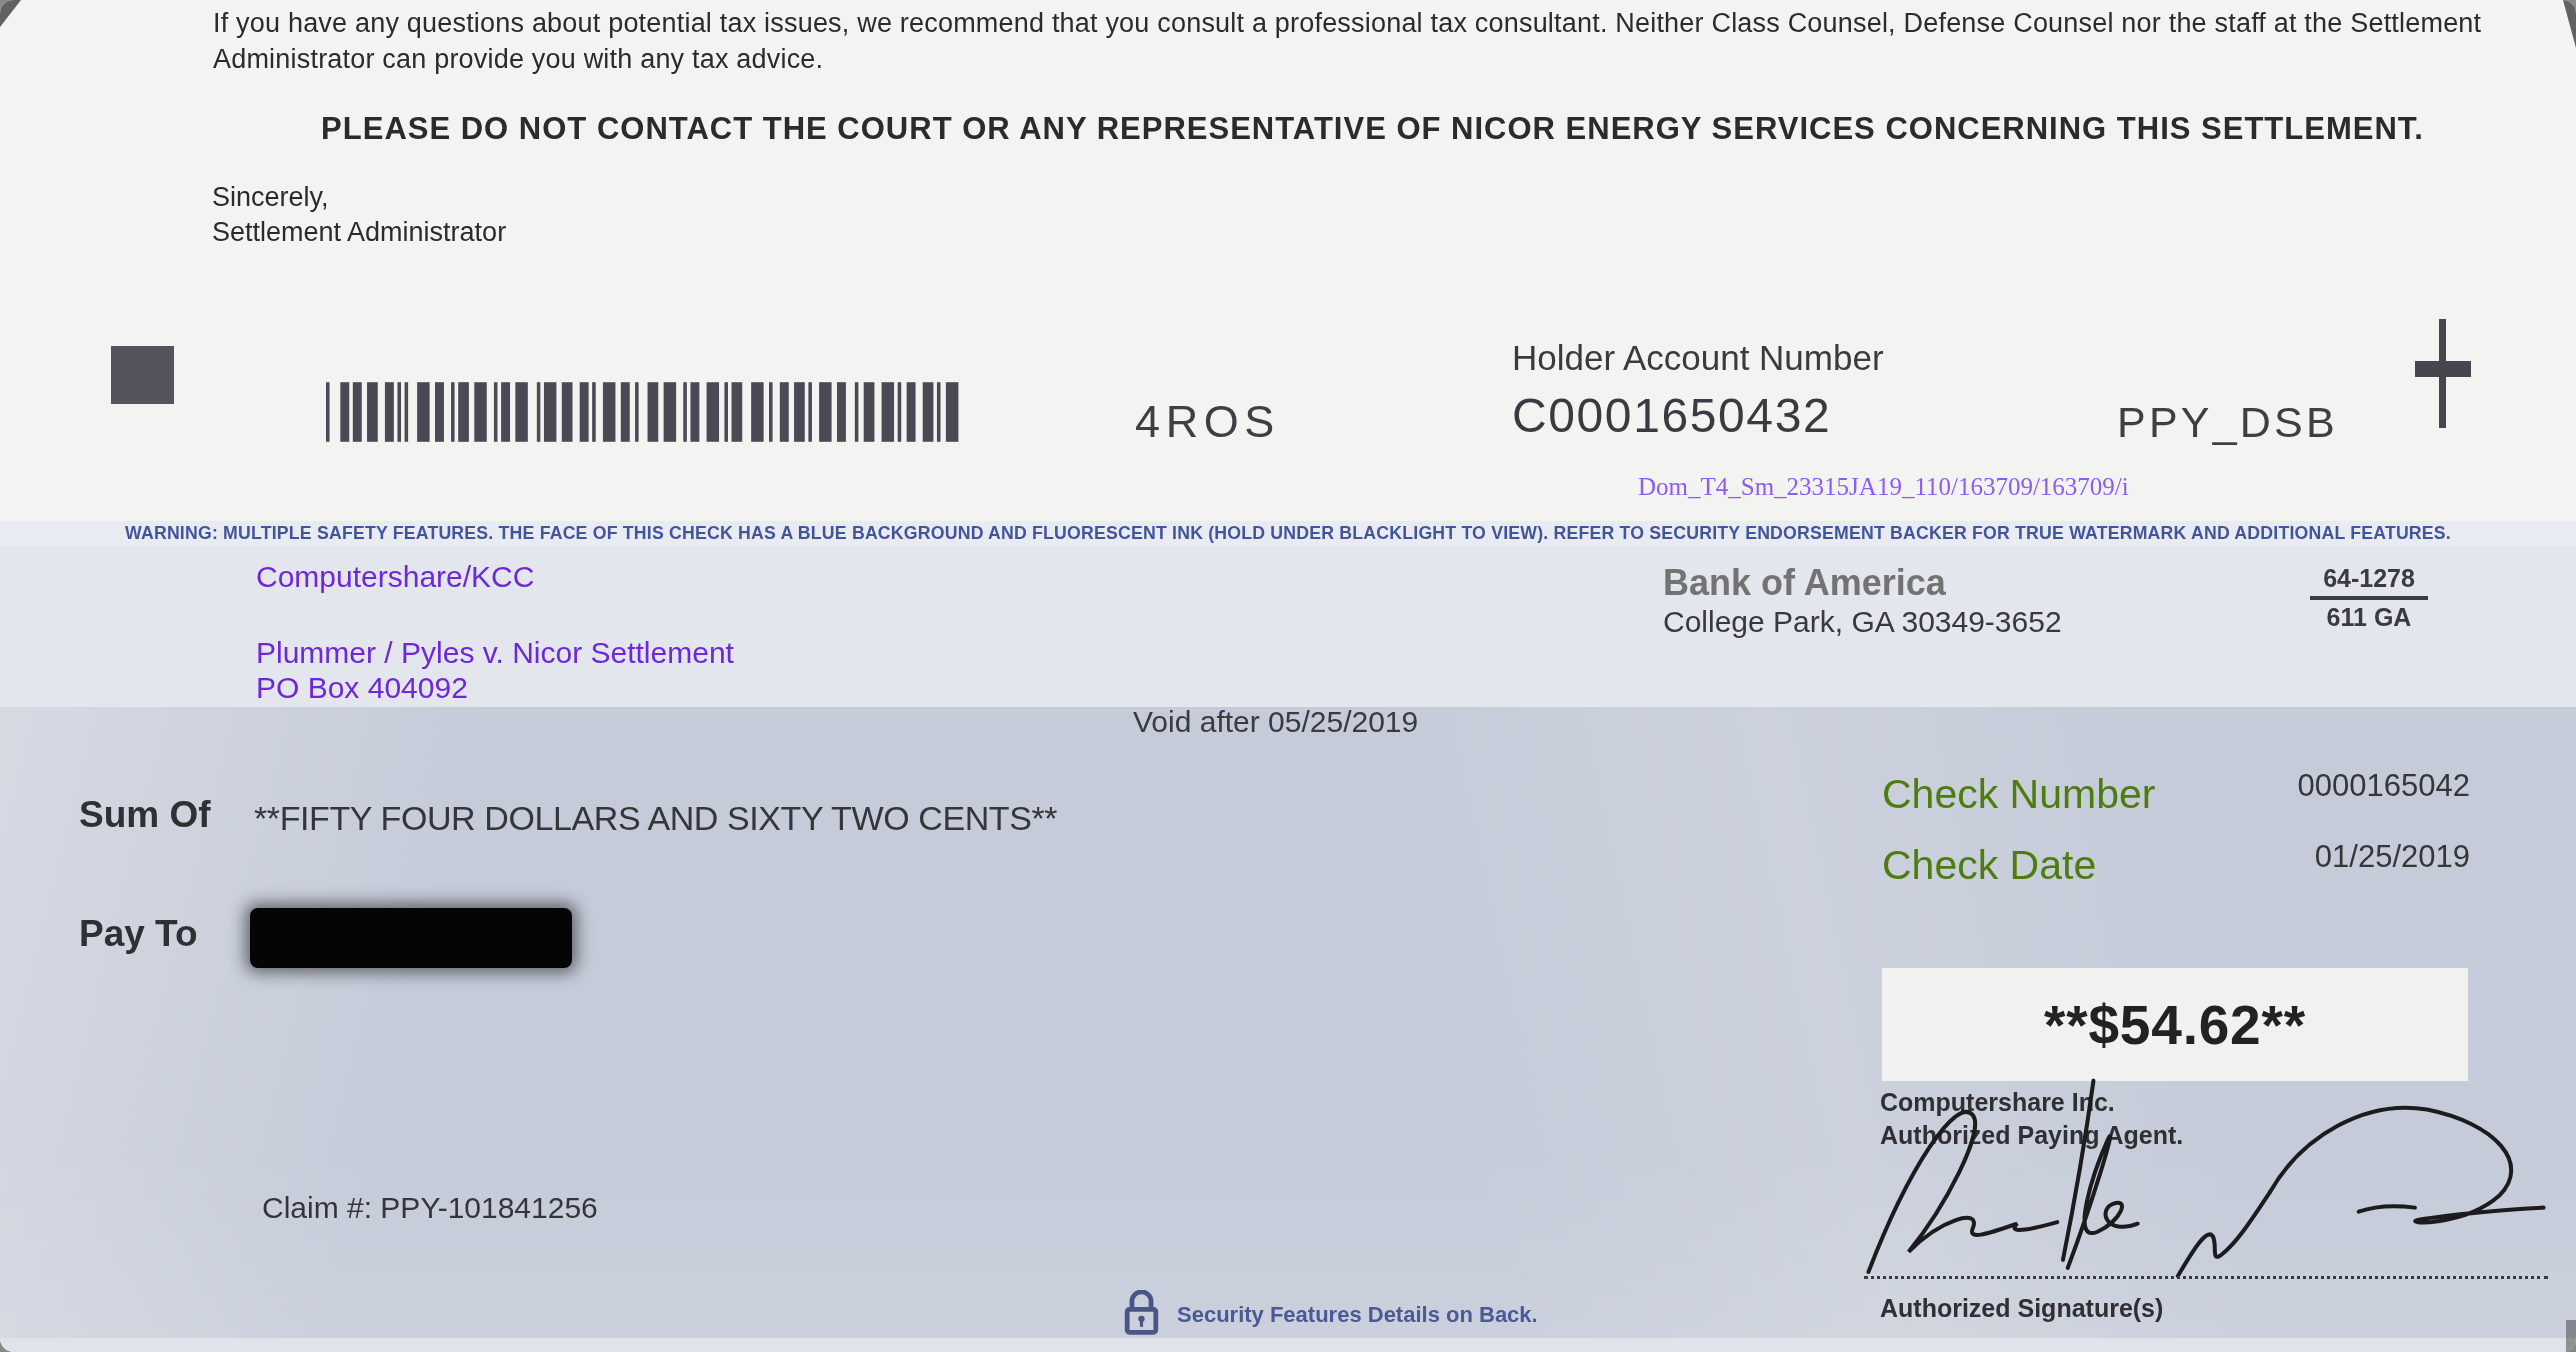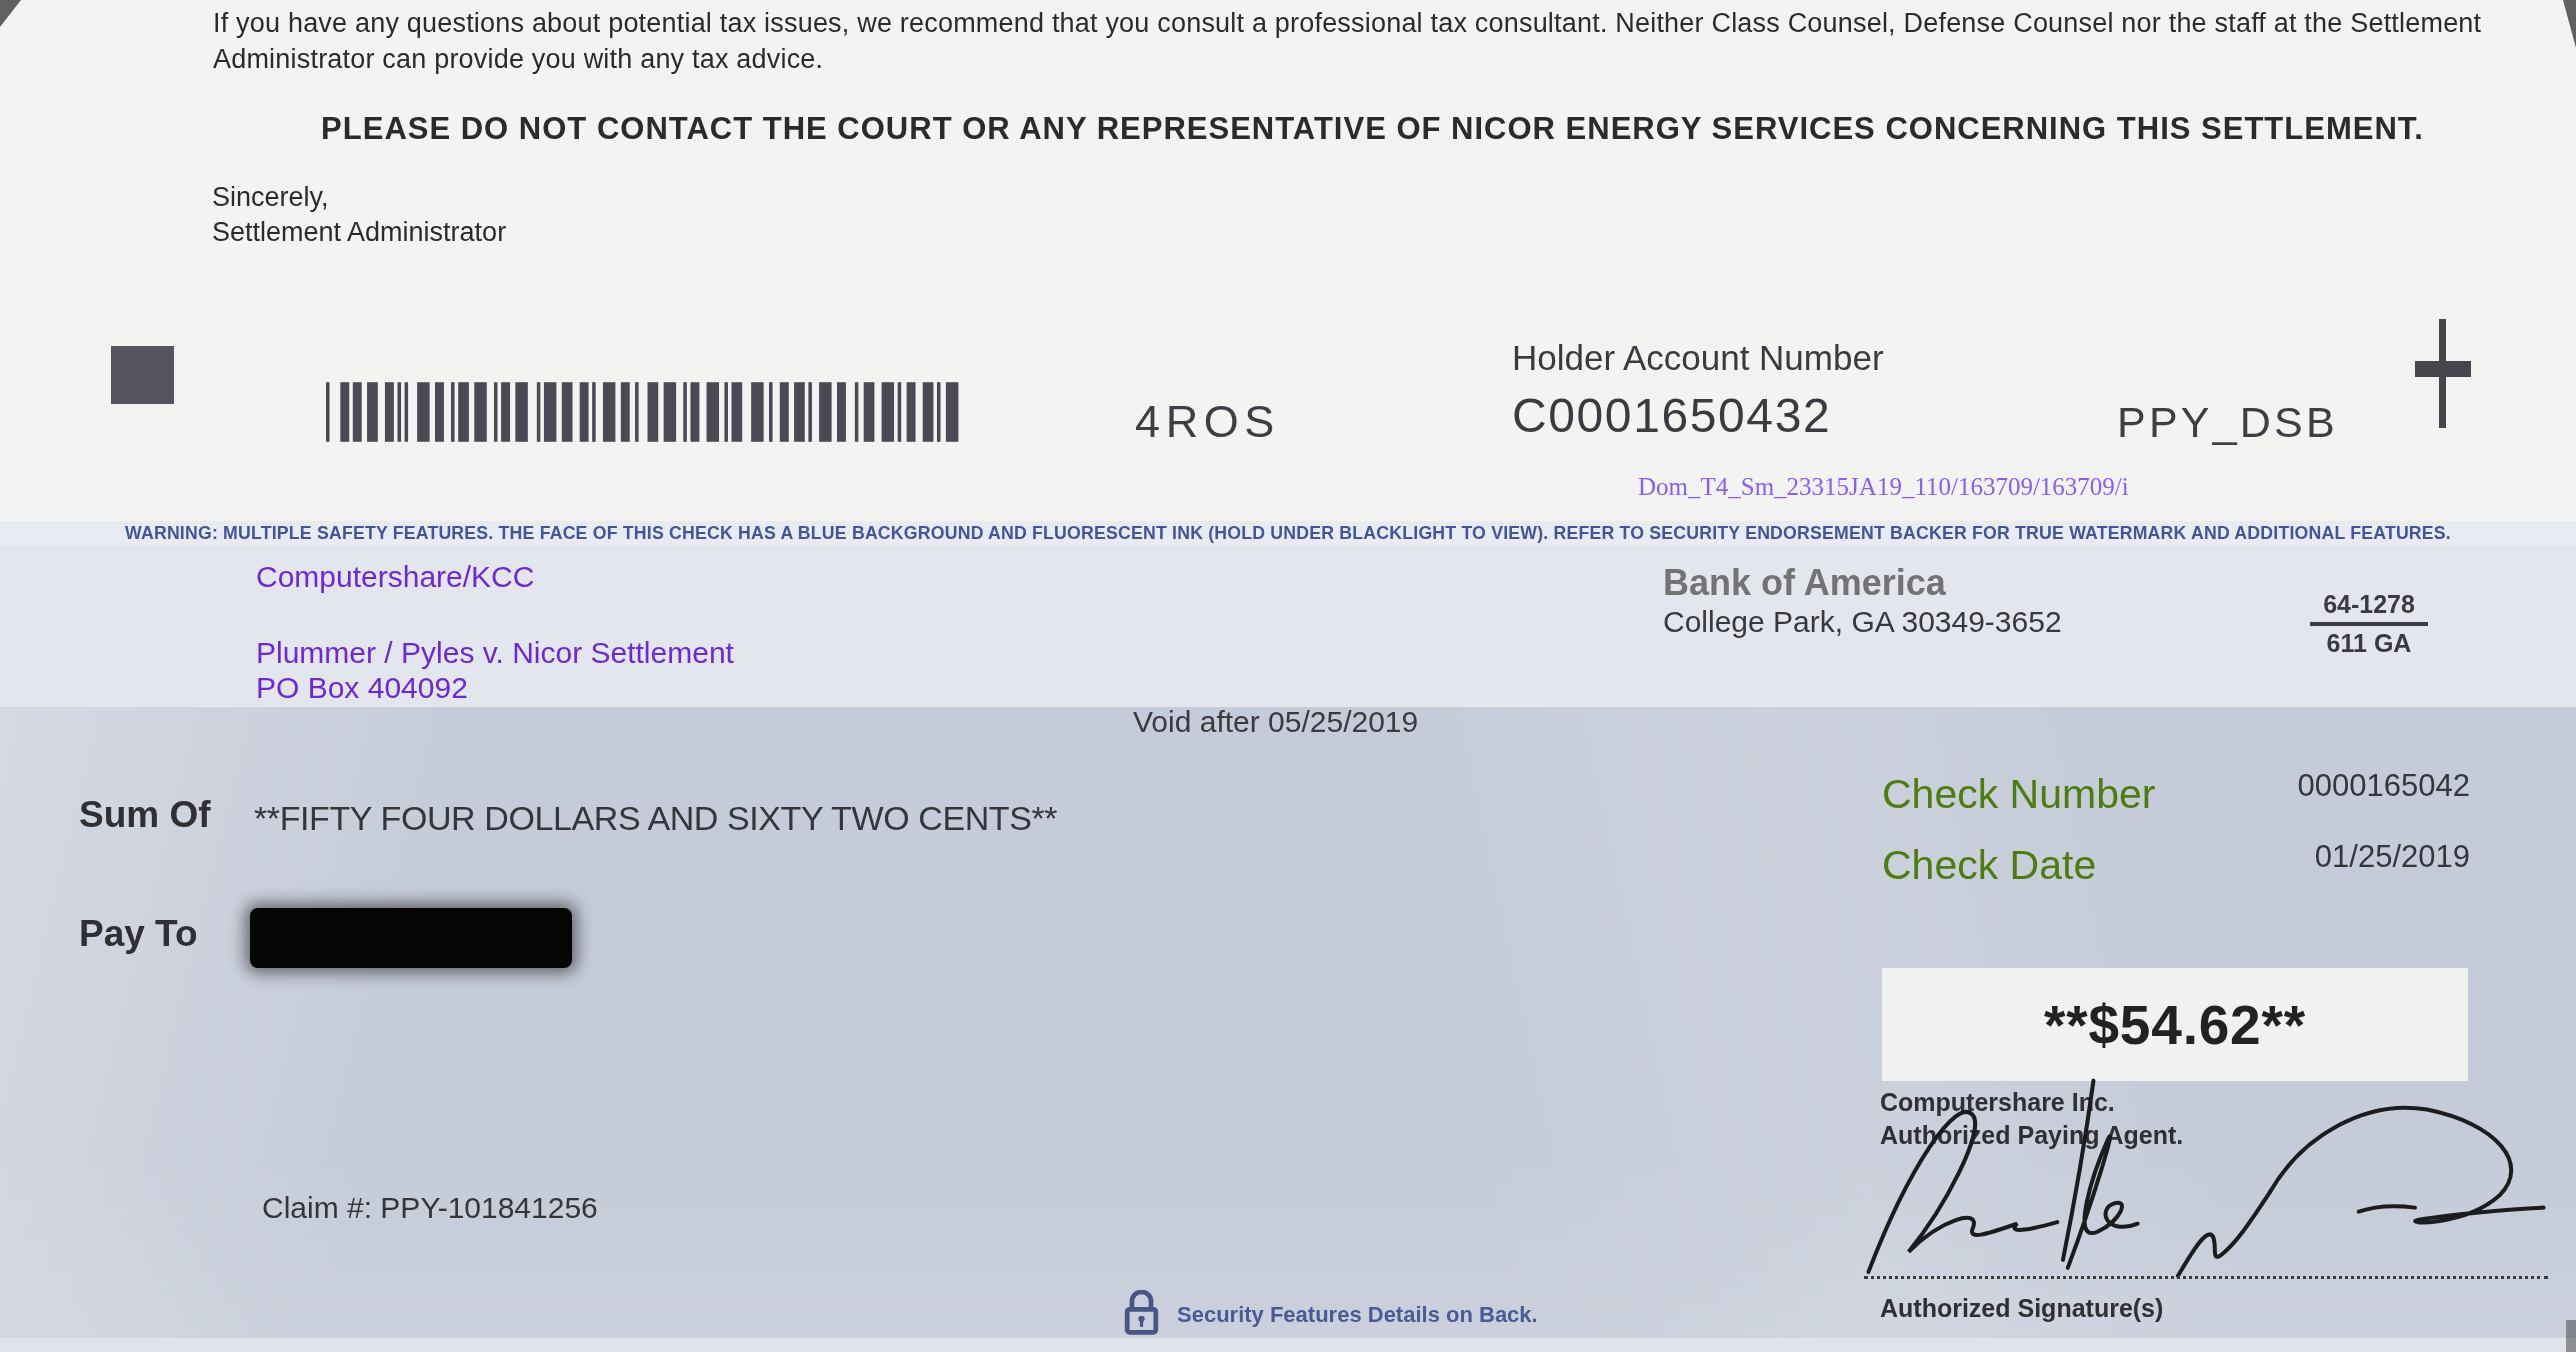--- a/index.html
+++ b/index.html
@@ -1,20 +1,21 @@
 <!DOCTYPE html>
 <html style="font-size:13px"><head>
 <meta charset="utf-8">
 <style>
   html,body{margin:0;padding:0;background:#888;}
   .page{
     position:relative;width:2576px;height:1352px;overflow:hidden;
     background:var(--letter_bg,#f3f3f1);
     font-family:"Liberation Sans",sans-serif;
     color:var(--ink,#33343a);
+    border-radius:14px;
   }
   
   .para{
     position:absolute;left:213px;top:4.8px;width:2318px;
     font-size:27px;line-height:36px;color:#2b2b2e;letter-spacing:0.2px;
   }
   .notice{
     position:absolute;left:201px;top:111px;width:2343px;text-align:center;
     font-size:31px;font-weight:bold;color:#2b2b2e;letter-spacing:1px;
   }
@@ -56,21 +57,21 @@
       linear-gradient(0deg, rgba(255,255,255,.10), rgba(255,255,255,0) 30%);
   }
   .band-bottom{position:absolute;left:0;top:1338px;width:2576px;height:14.5px;background:#e0e4ea;}
 
   
   .payer{position:absolute;left:256px;top:559px;font-size:30px;line-height:35px;color:#6d28d9;}
   .payer .case{margin-top:41px;}
   .bank-name{position:absolute;left:1663px;top:562px;font-size:36px;font-weight:bold;color:#737373;}
   .bank-addr{position:absolute;left:1663px;top:605px;font-size:30px;color:#38383d;}
   .fraction{position:absolute;left:2310px;top:564px;width:118px;text-align:center;font-size:25px;font-weight:bold;color:#3a3a40;}
-  .fraction .top{border-bottom:4px solid #3c3c42;padding-bottom:3.2px;margin-top:26px;}
+  .fraction .top{border-bottom:4px solid #3c3c42;padding-bottom:3.2px;}
   .fraction .bot{padding-top:3.2px;}
 
   
   .void{position:absolute;left:1133px;top:705px;font-size:30px;color:#3a3a40;}
   .sumof{position:absolute;left:79px;top:794px;font-size:37px;font-weight:bold;color:#2f2f34;}
   .amount-words{position:absolute;left:254px;top:799px;font-size:34px;color:#35353b;letter-spacing:-0.4px;}
   .payto{position:absolute;left:79px;top:913px;font-size:37px;font-weight:bold;color:#2f2f34;}
   .redaction{
     position:absolute;left:250px;top:908px;width:322px;height:60px;background:#050505;
     border-radius:8px;box-shadow:0 0 16px 4.8px rgba(15,15,15,.55);

